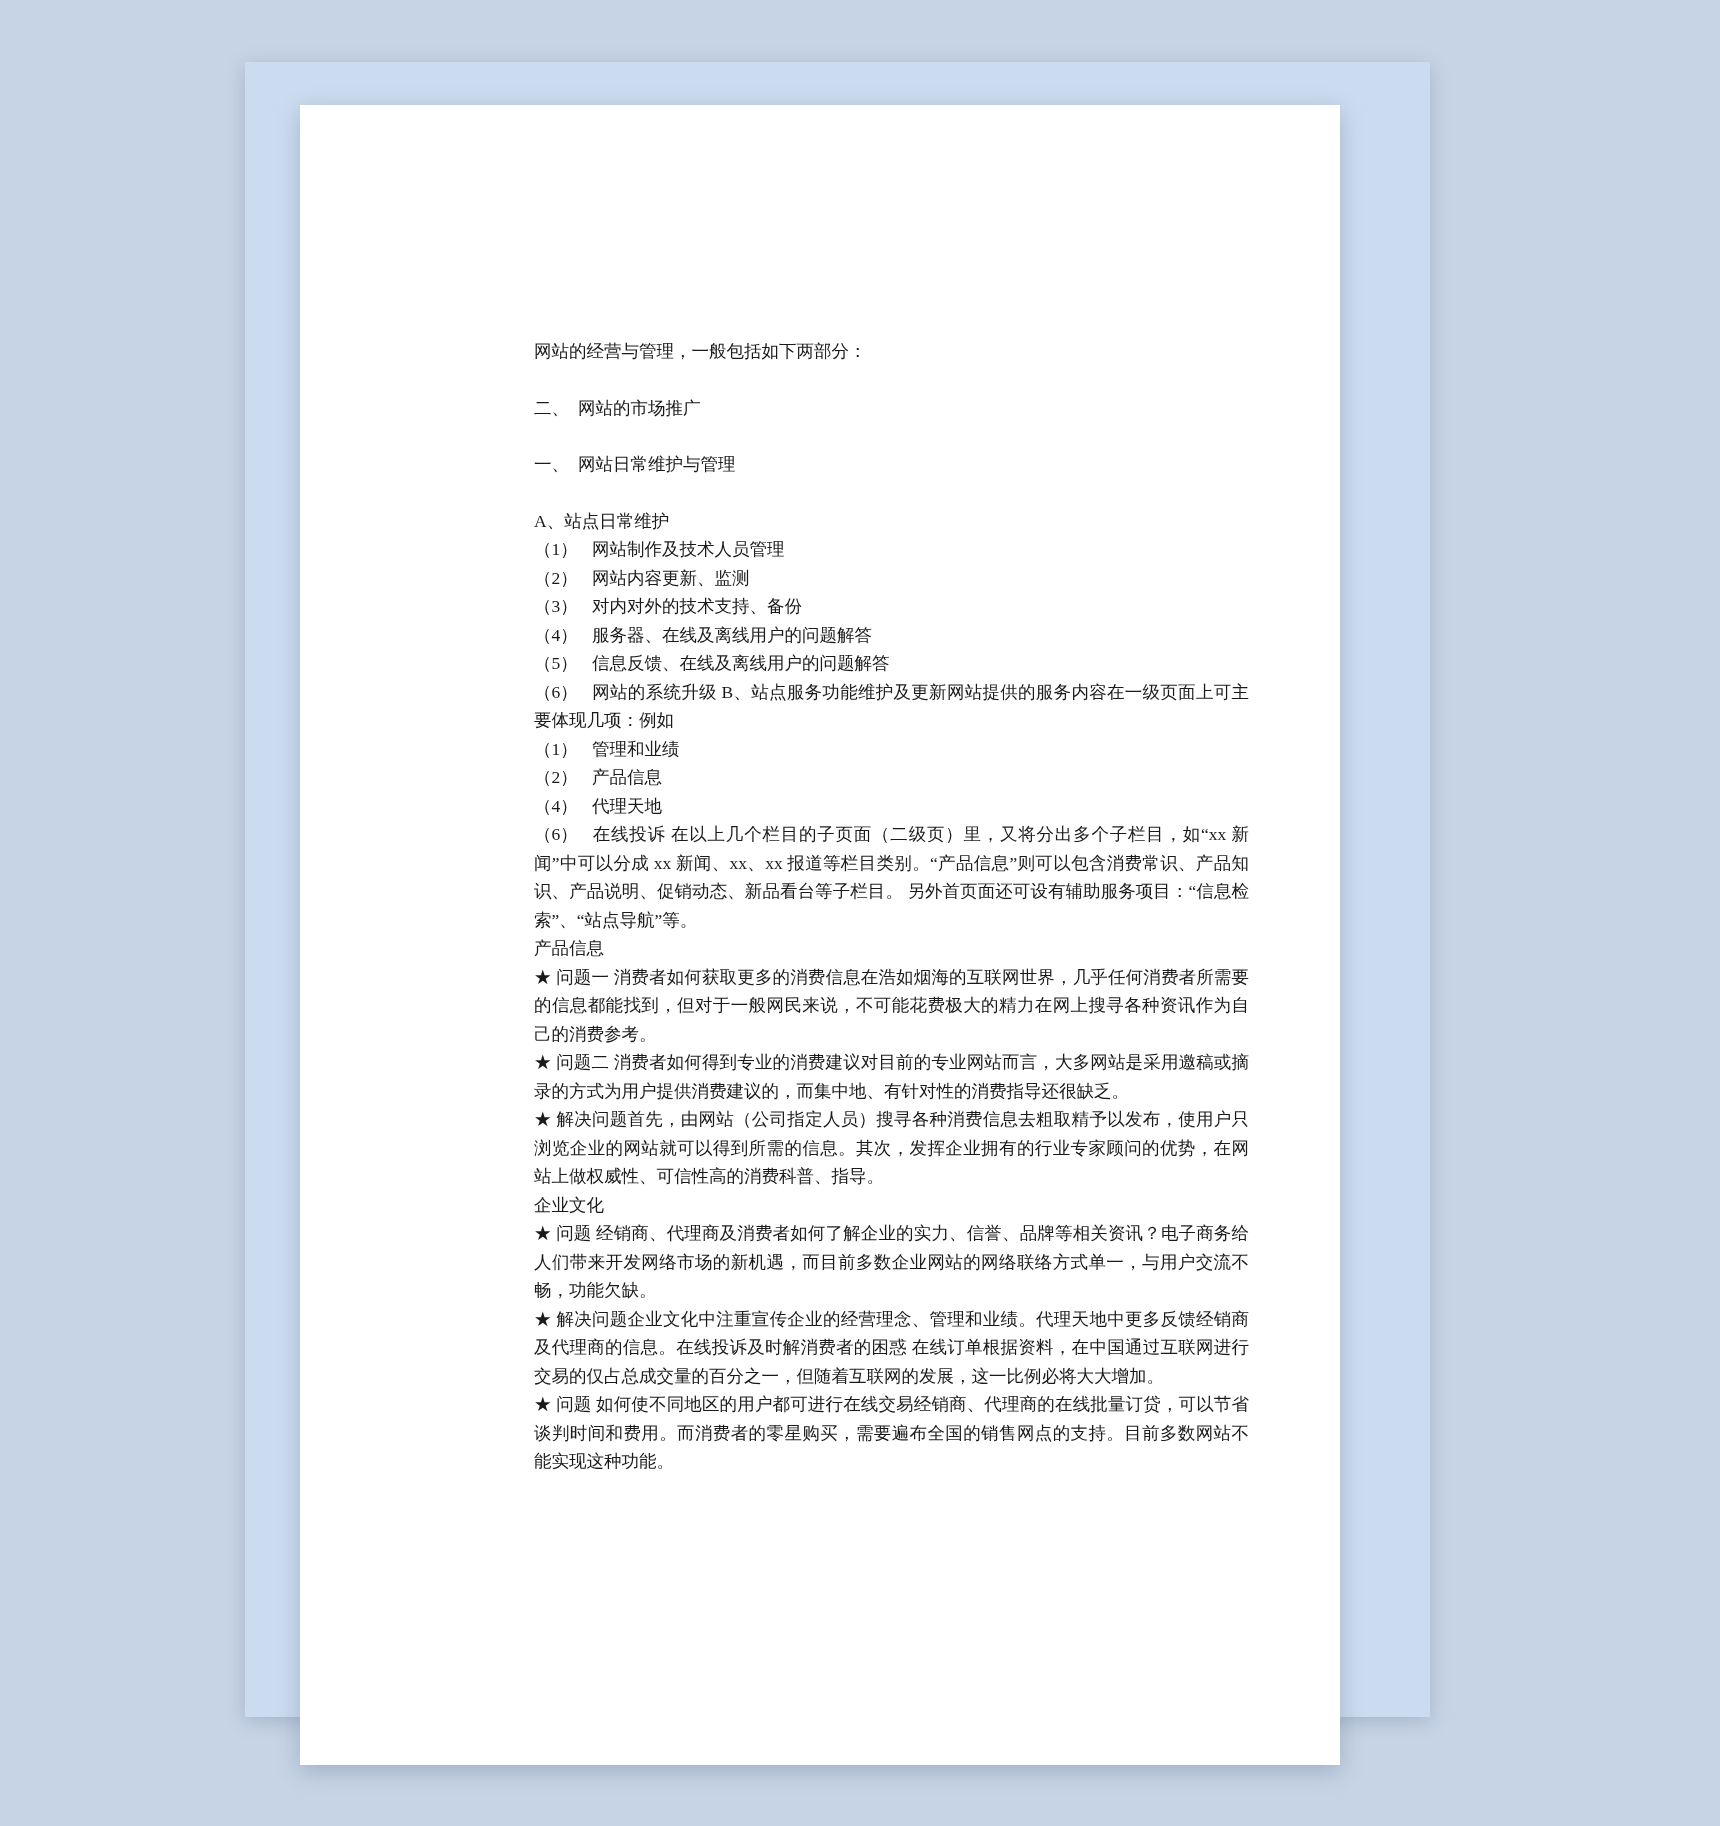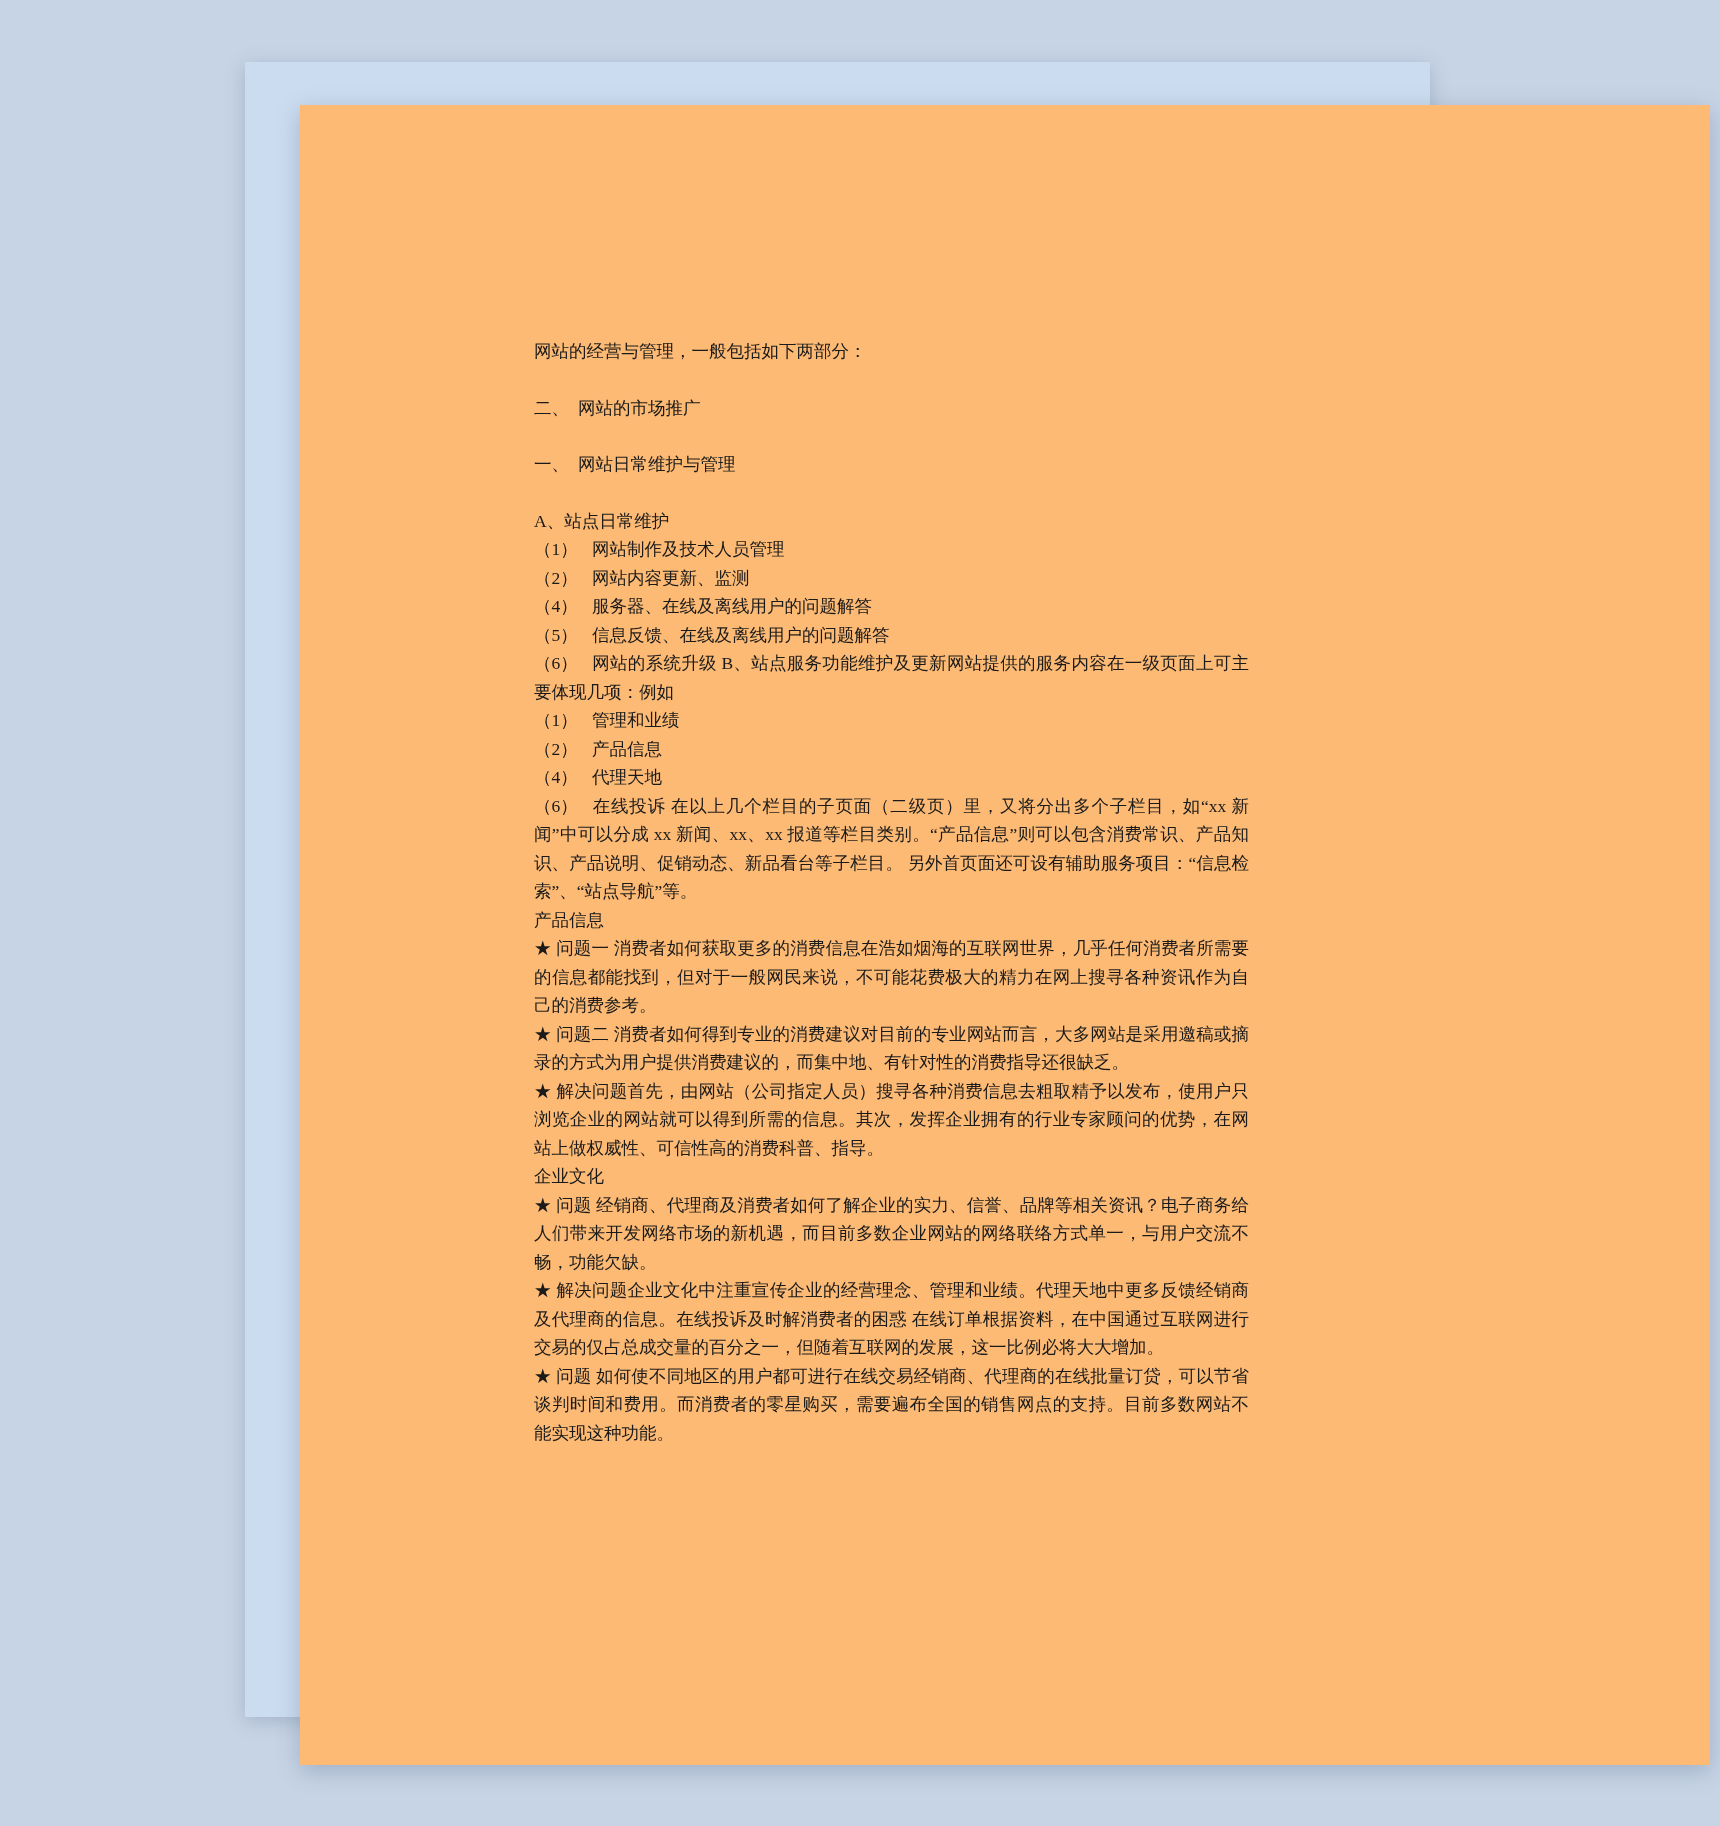--- a/index.html
+++ b/index.html
@@ -22,23 +22,23 @@
     width: 1185px;
     height: 1655px;
     background: #ccdcf0;
     box-shadow: 0 4px 18px rgba(80,100,130,0.28);
   }
   
   .page {
     position: absolute;
     left: 300px;
     top: 105px;
-    width: 1410px;
+    width: 1040px;
     height: 1660px;
-    background: #fdba74;
+    background: #ffffff;
     box-shadow: 0 6px 22px rgba(70,90,120,0.30);
   }
   .page-inner {
     position: absolute;
     left: 234px;
     top: 232px;
     width: 715px;
   }
   p {
     margin: 0;
@@ -82,20 +82,21 @@
     <p class="lead">网站的经营与管理，一般包括如下两部分：</p>
 
     <p class="sec"><span class="num">二、</span><span>网站的市场推广</span></p>
 
     <p class="sec"><span class="num">一、</span><span>网站日常维护与管理</span></p>
 
     <p class="block">A、站点日常维护</p>
 
     <p class="item"><span class="idx">（1）</span><span>网站制作及技术人员管理</span></p>
     <p class="item"><span class="idx">（2）</span><span>网站内容更新、监测</span></p>
+    <p class="item"><span class="idx">（3）</span><span>对内对外的技术支持、备份</span></p>
     <p class="item"><span class="idx">（4）</span><span>服务器、在线及离线用户的问题解答</span></p>
     <p class="item"><span class="idx">（5）</span><span>信息反馈、在线及离线用户的问题解答</span></p>
     <p class="item"><span class="idx">（6）</span><span>网站的系统升级  B、站点服务功能维护及更新网站提供的服务内容在一级页面上可主要体现几项：例如</span></p>
 
     <p class="item"><span class="idx">（1）</span><span>管理和业绩</span></p>
     <p class="item"><span class="idx">（2）</span><span>产品信息</span></p>
     <p class="item"><span class="idx">（4）</span><span>代理天地</span></p>
     <p class="item"><span class="idx">（6）</span><span>在线投诉  在以上几个栏目的子页面（二级页）里，又将分出多个子栏目，如“xx 新闻”中可以分成 xx 新闻、xx、xx 报道等栏目类别。“产品信息”则可以包含消费常识、产品知识、产品说明、促销动态、新品看台等子栏目。  另外首页面还可设有辅助服务项目：“信息检索”、“站点导航”等。</span></p>
 
     <p class="sub-head">产品信息</p>

